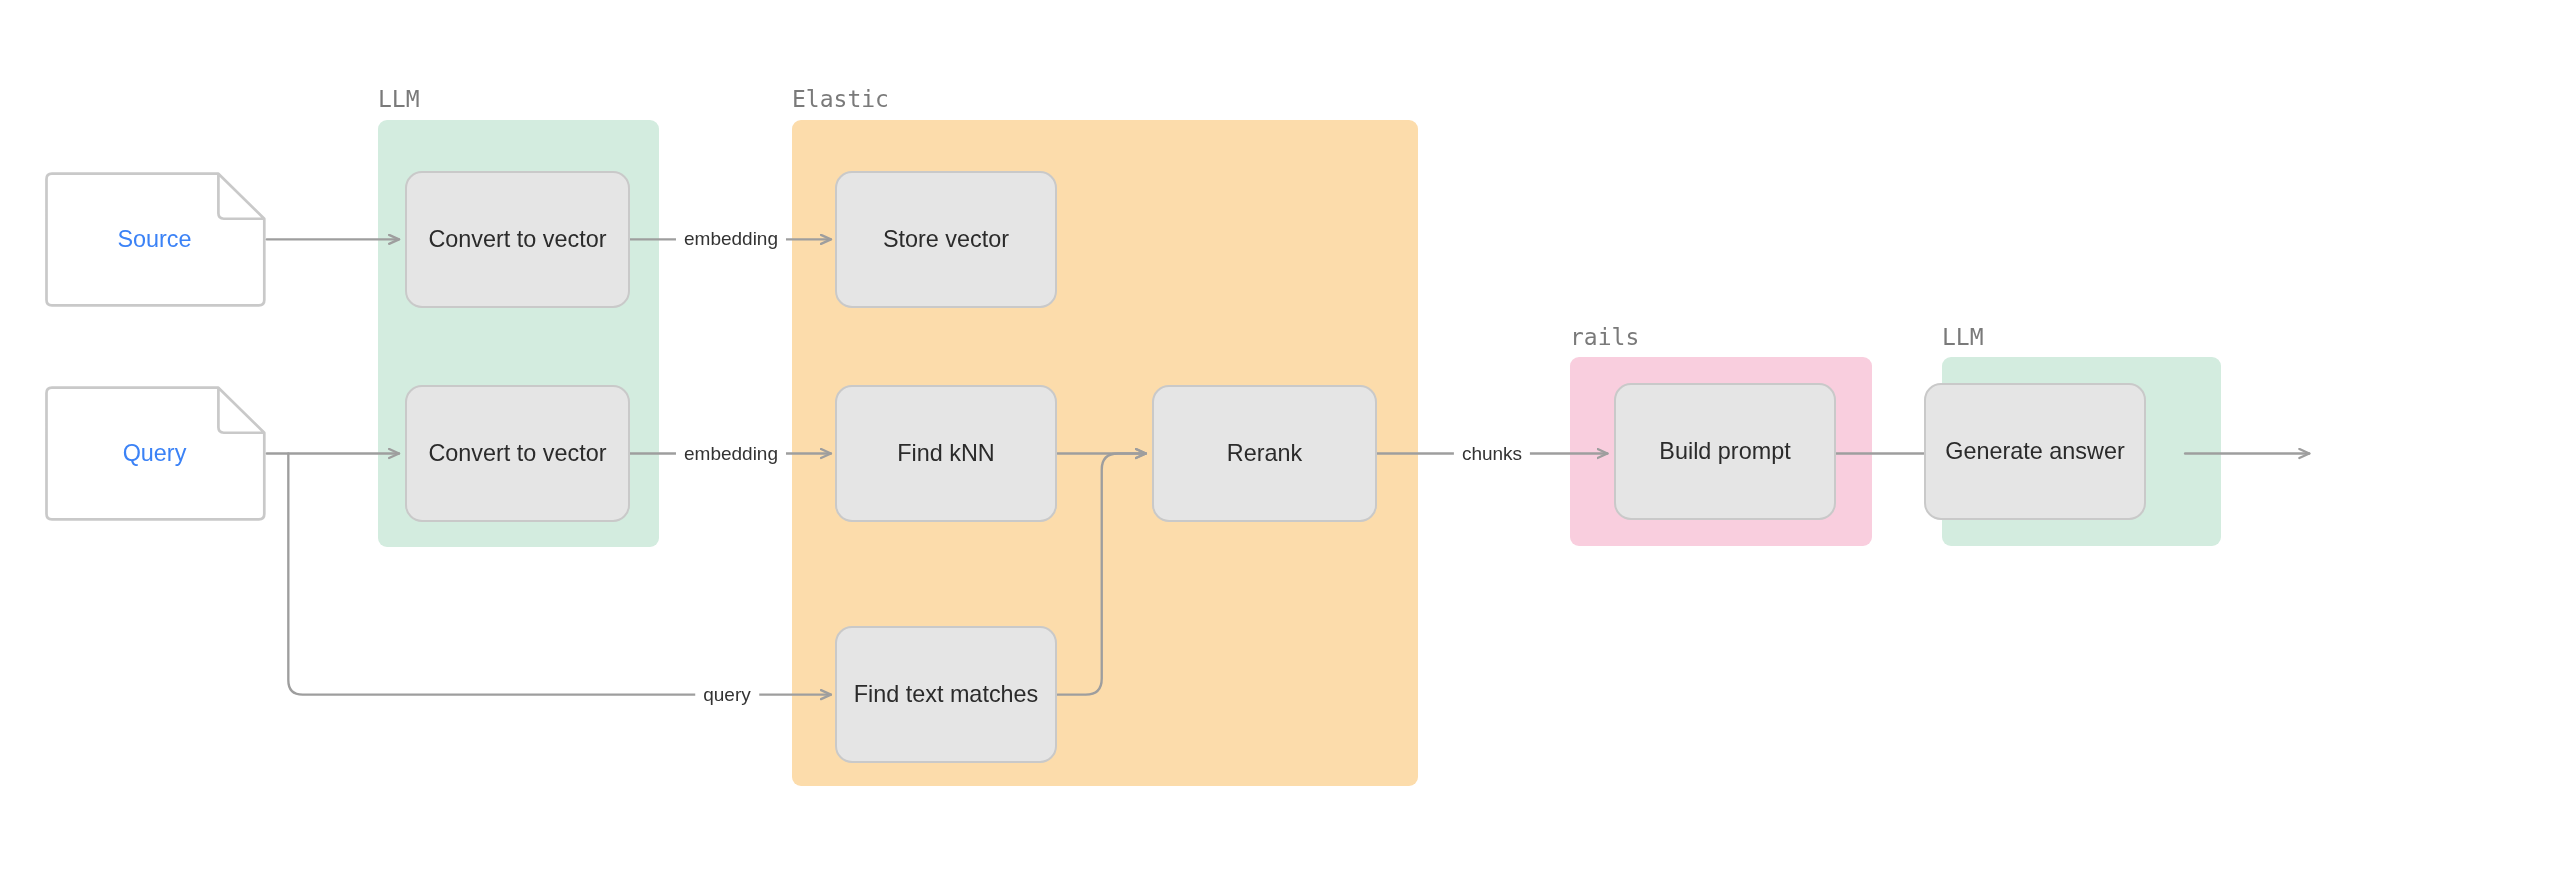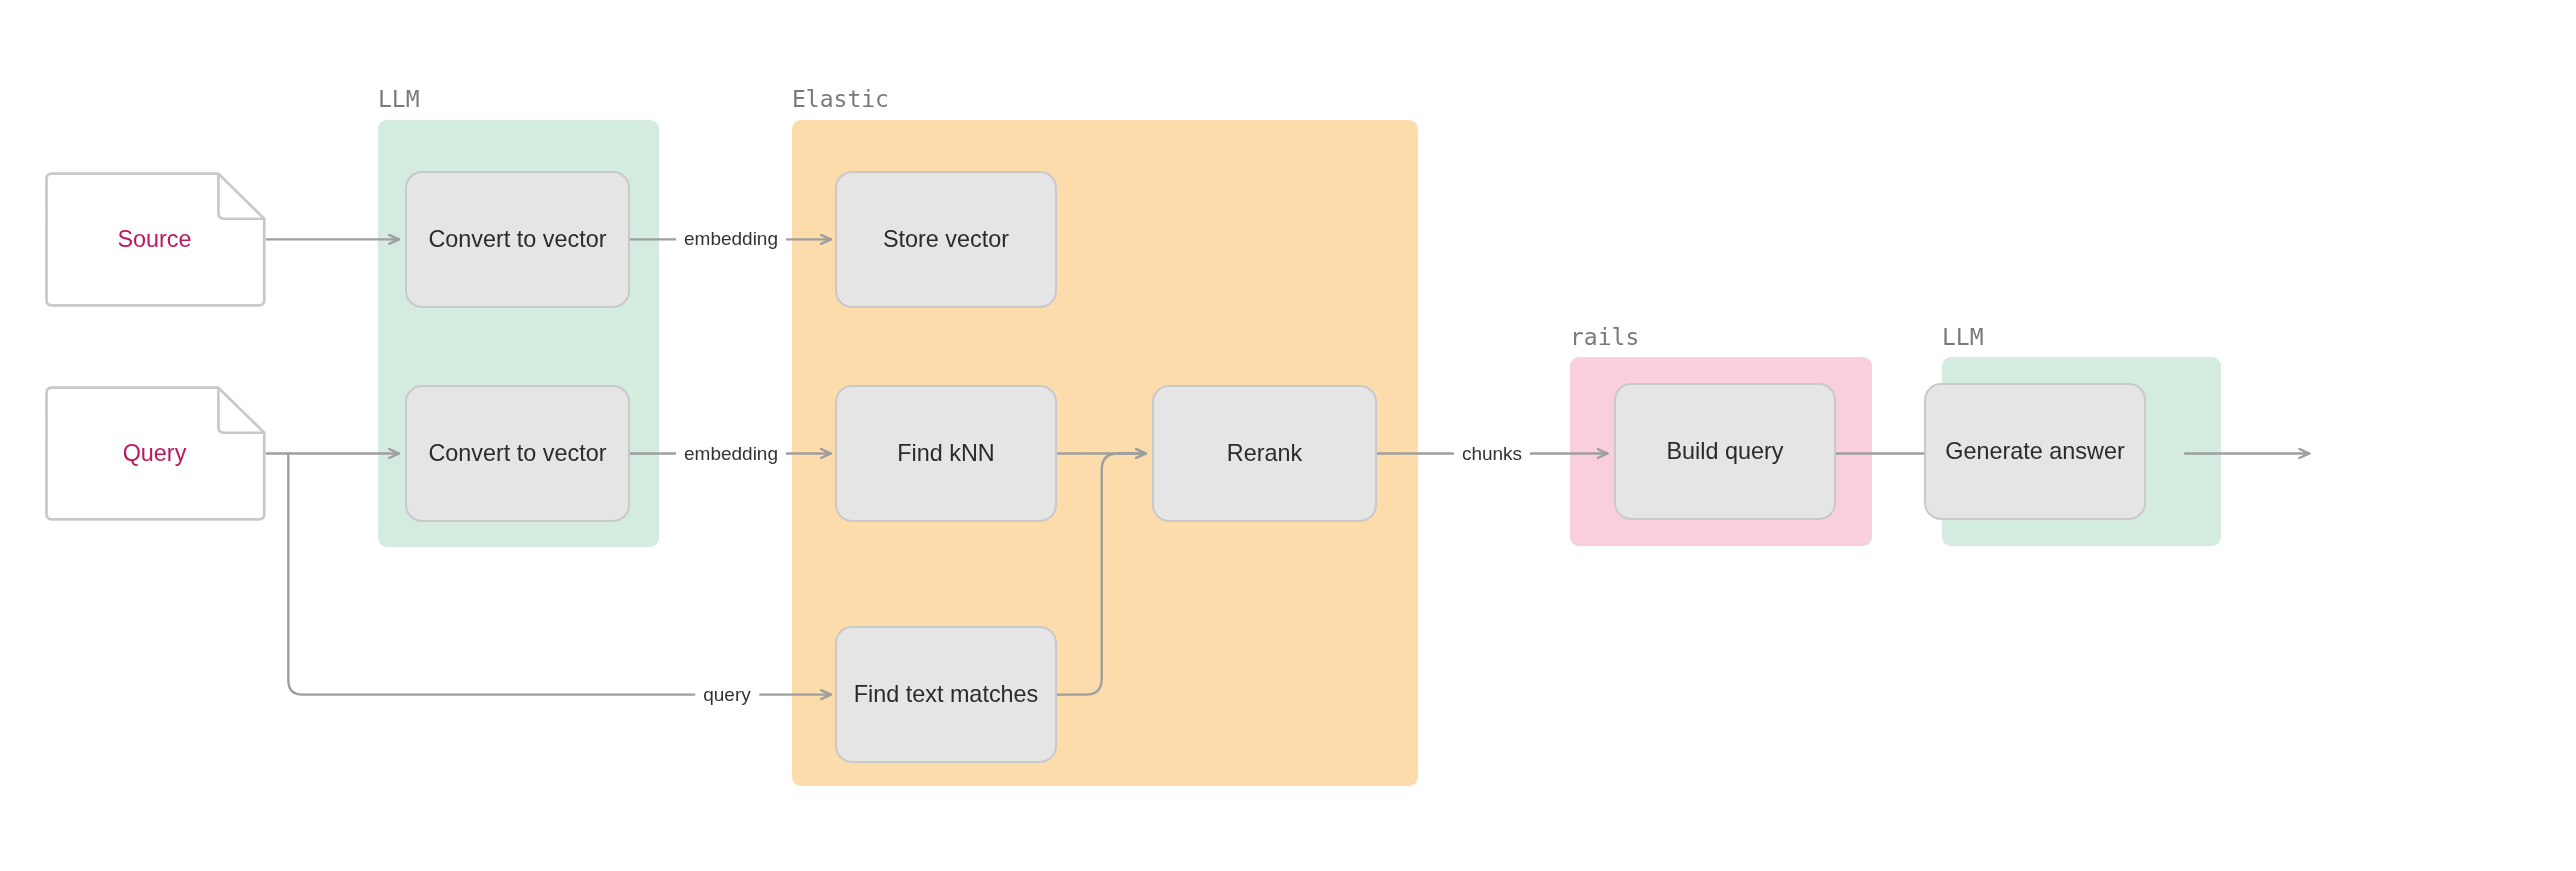--- a/index.html
+++ b/index.html
@@ -66,21 +66,21 @@
   }
   .doc-label {
     position: absolute;
     left: 0;
     top: 0;
     width: 100%;
     height: 100%;
     display: flex;
     align-items: center;
     justify-content: center;
-    color: #be185d;
+    color: #3b82f6;
     font-size: 23.4px;
     font-family: "Liberation Sans", sans-serif;
   }
   .edge-label {
     position: absolute;
     transform: translate(-50%, -50%);
     background: #ffffff;
     padding: 0 8px;
     font-size: 19px;
     color: #333333;
@@ -157,21 +157,21 @@
   <div class="proc-node" style="left:405px; top:385px; width:225px; height:137px;">Convert to vector</div>
 
   <div class="proc-node" style="left:835px; top:171px; width:222px; height:137px;">Store vector</div>
 
   <div class="proc-node" style="left:835px; top:385px; width:222px; height:137px;">Find kNN</div>
 
   <div class="proc-node" style="left:1152px; top:385px; width:225px; height:137px;">Rerank</div>
 
   <div class="proc-node" style="left:835px; top:626px; width:222px; height:137px;">Find text matches</div>
 
-  <div class="proc-node" style="left:1614px; top:383px; width:222px; height:137px;">Build query</div>
+  <div class="proc-node" style="left:1614px; top:383px; width:222px; height:137px;">Build prompt</div>
 
   <div class="proc-node" style="left:1924px; top:383px; width:222px; height:137px;">Generate answer</div>
 
   <div class="edge-label" style="left:731px; top:239px;">embedding</div>
 
   <div class="edge-label" style="left:731px; top:454px;">embedding</div>
 
   <div class="edge-label" style="left:727px; top:695px;">query</div>
 
   <div class="edge-label" style="left:1492px; top:454px;">chunks</div>

